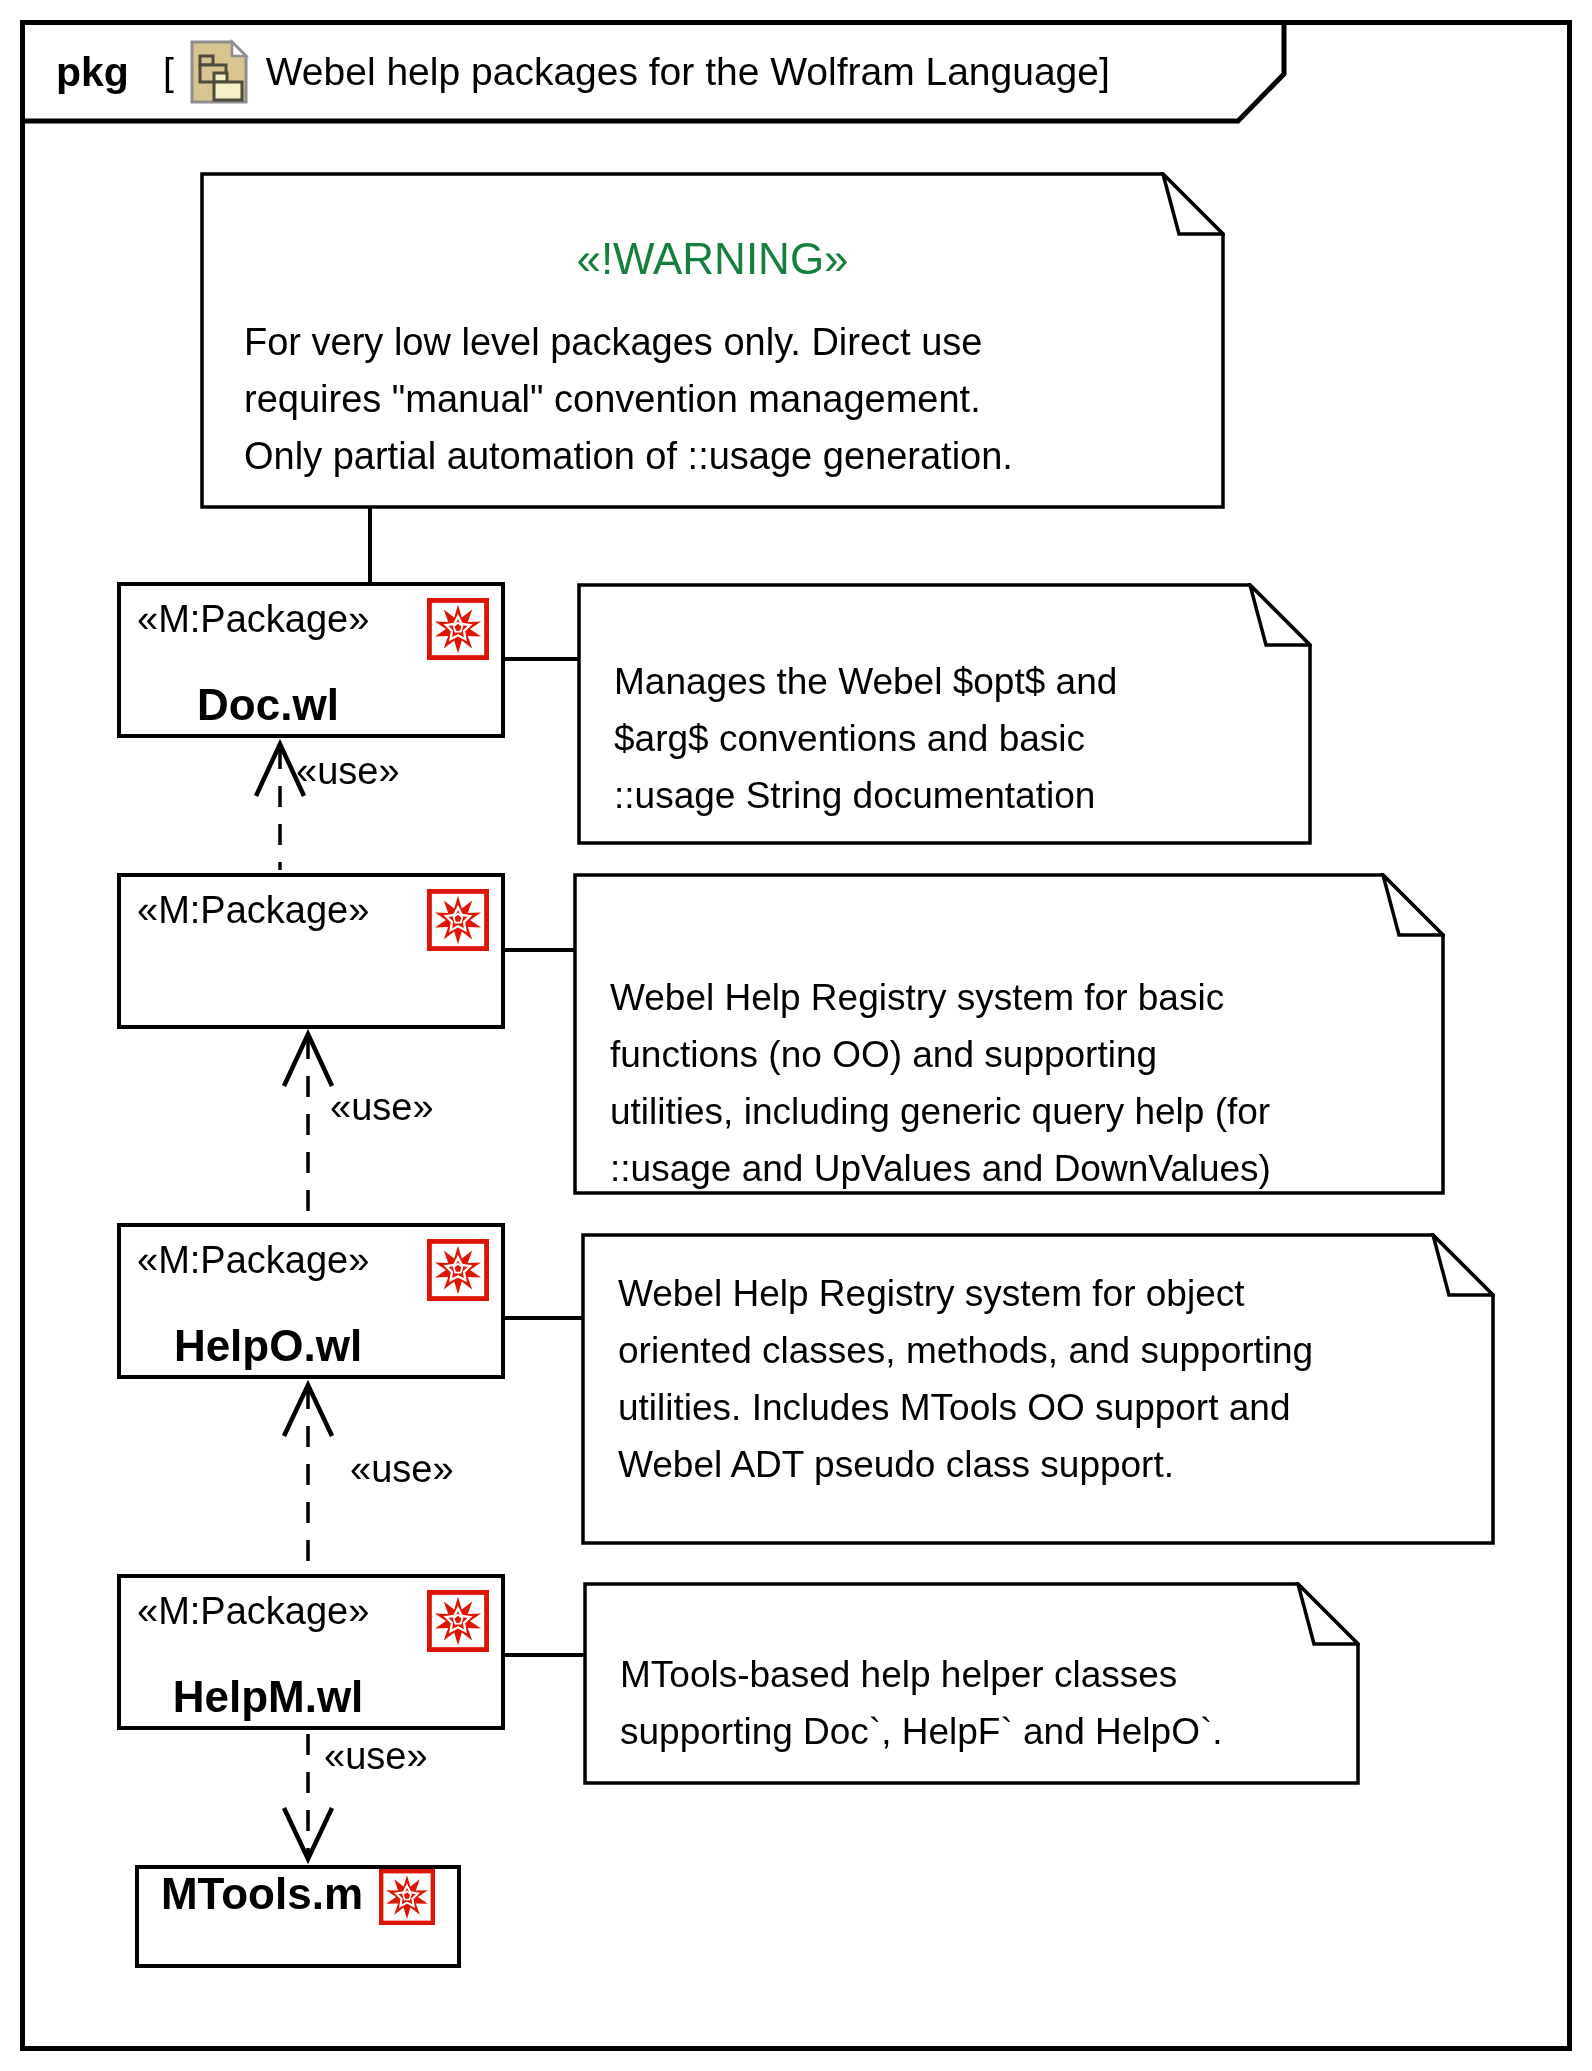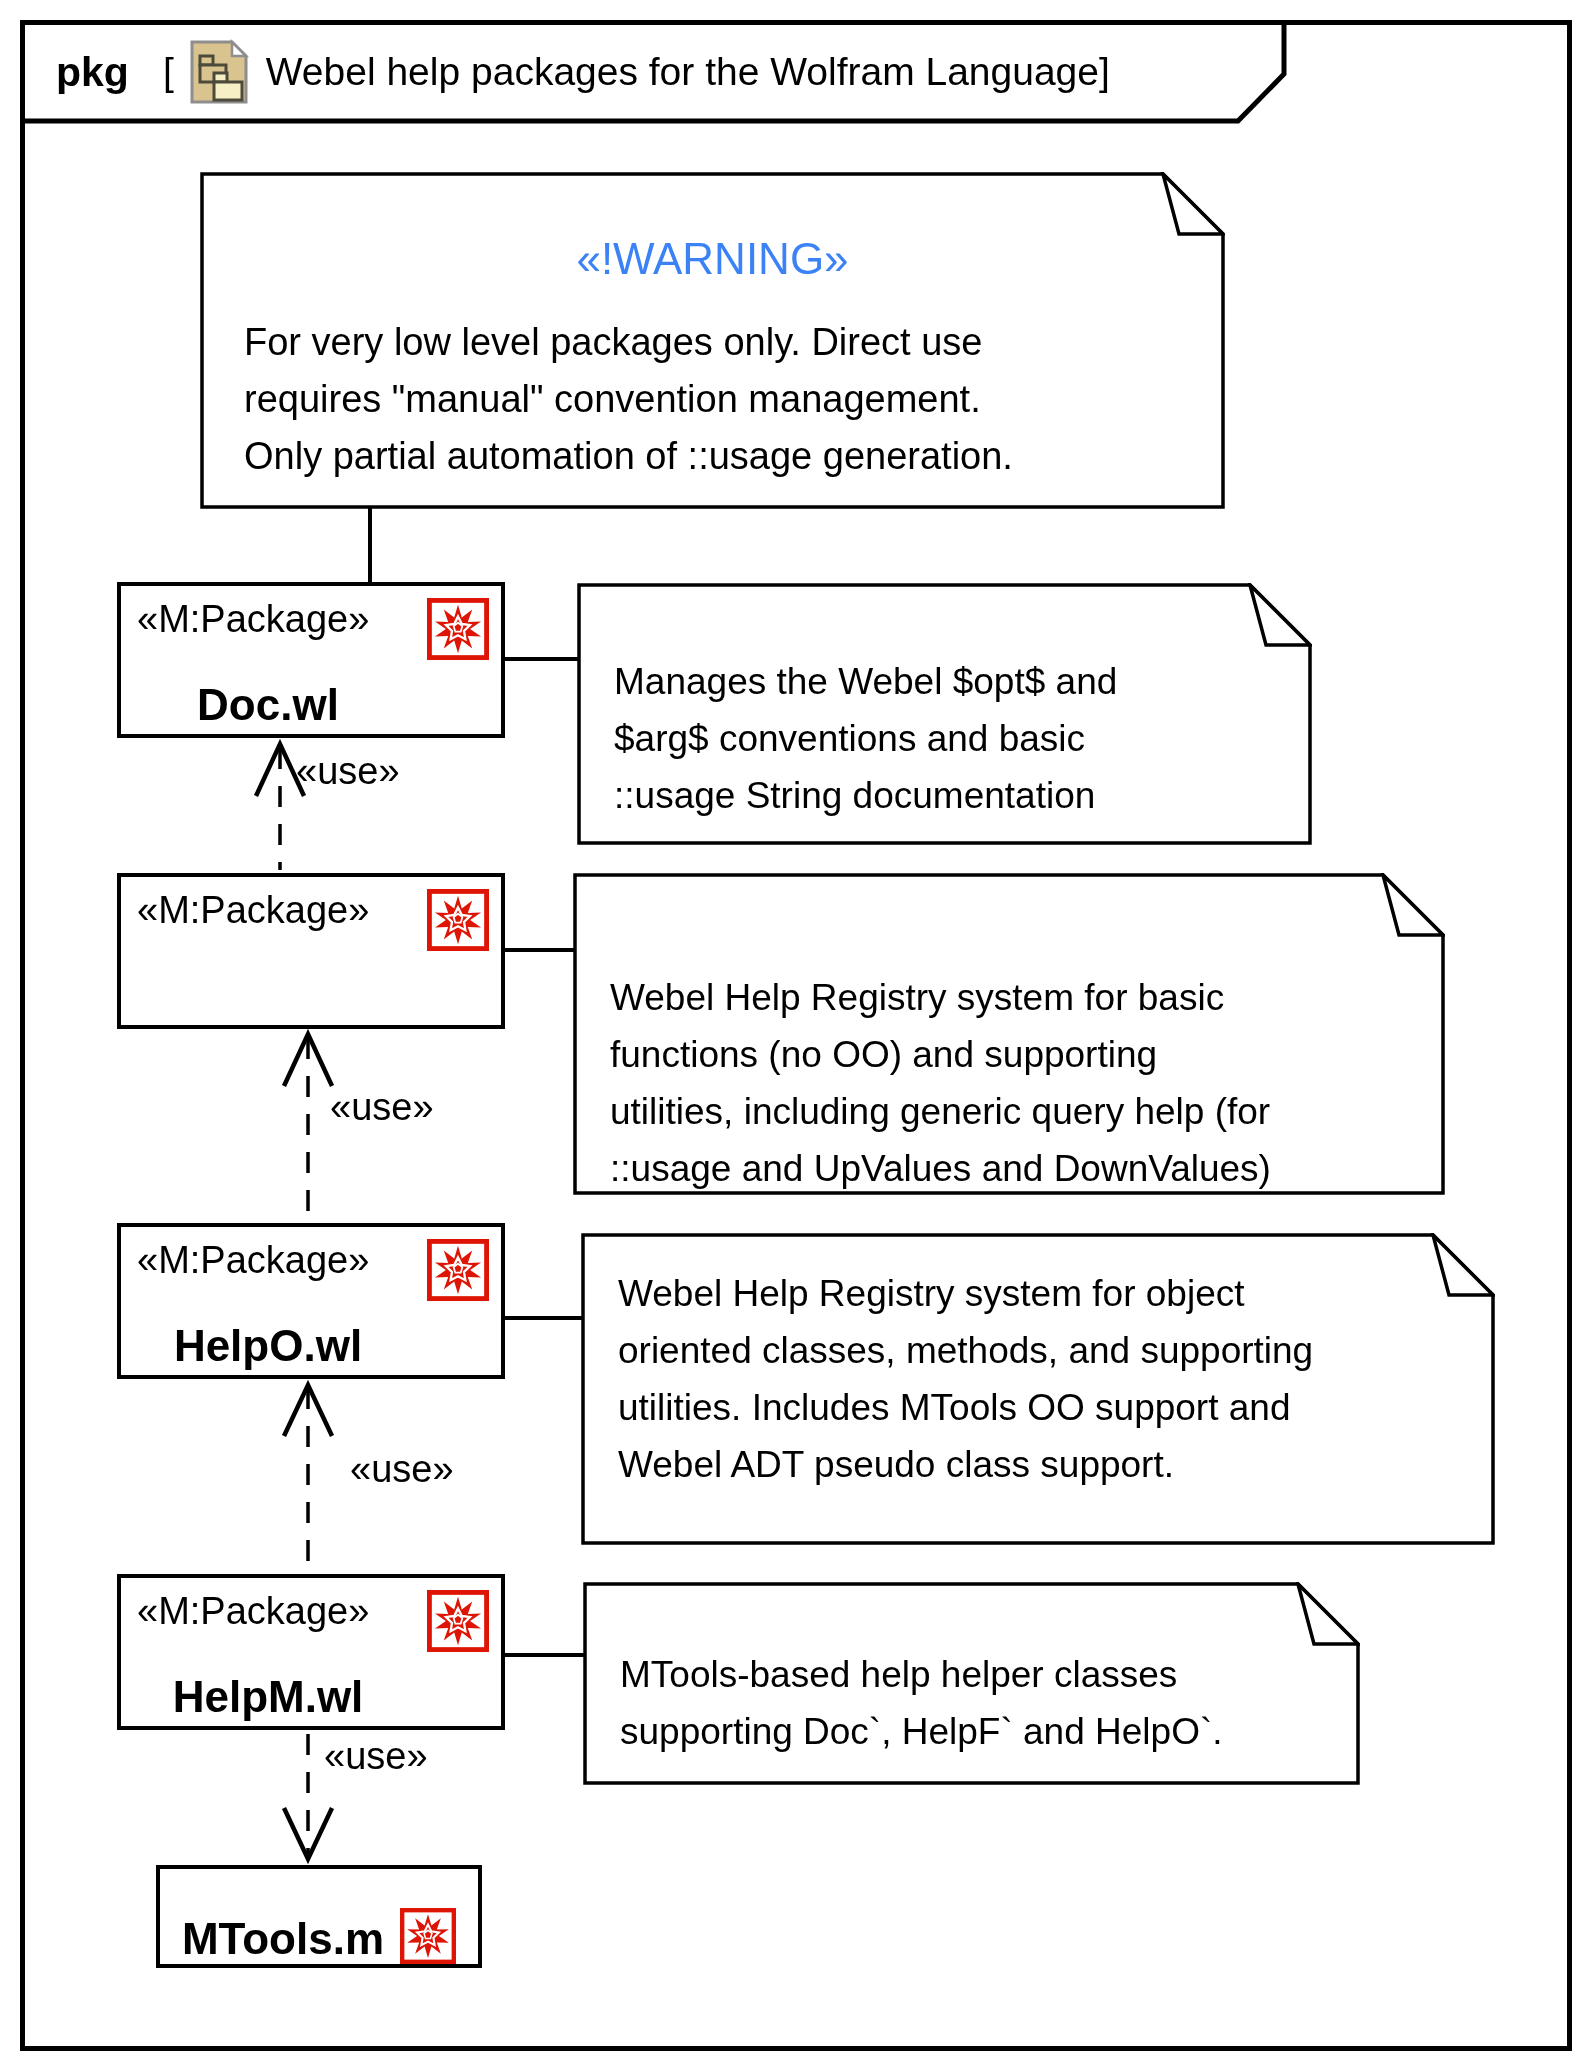--- a/index.html
+++ b/index.html
@@ -30,22 +30,22 @@
   .n3 .note-lines{padding-top:32px;}
   .n4 .note-lines{padding-top:64px;}
   
   .pkg{position:absolute;left:117px;width:388px;height:156px;border:4px solid #000;background:#fff;z-index:2;}
   .pkg-stereo{position:absolute;left:16px;top:12px;font-size:38px;}
   .pkg-name{position:absolute;left:0;right:86px;top:94px;text-align:center;font-size:44px;font-weight:bold;}
   .spikey-slot{position:absolute;top:12px;right:12px;width:62px;height:62px;}
   .spikey-slot svg{width:100%;height:100%;display:block;}
   
   .ext-box{
-    position:absolute;left:156px;top:1865px;width:326px;height:103px;border:4px solid #000;background:#fff;z-index:2;
-    display:flex;align-items:flex-end;justify-content:center;gap:16px;
+    position:absolute;left:135px;top:1865px;width:326px;height:103px;border:4px solid #000;background:#fff;z-index:2;
+    display:flex;align-items:flex-start;justify-content:center;gap:16px;
   }
   .ext-name{font-size:44px;font-weight:bold;}
   .ext-box .spikey-inline{width:56px;height:56px;flex:0 0 auto;}
   .ext-box .spikey-inline svg{width:100%;height:100%;display:block;}
   .use-label{position:absolute;font-size:38px;z-index:3;white-space:nowrap;}
   .u1{left:296px;top:750px;}
   .u2{left:330px;top:1086px;}
   .u3{left:350px;top:1448px;}
   .u4{left:324px;top:1735px;}
 </style>
@@ -108,21 +108,21 @@
       <polyline points="284,1808 308,1859 332,1808" fill="none" stroke="#000" stroke-width="4.5"></polyline>
     </g>
   </svg>
 
   <div class="uml-note" style="left:200px;top:172px;width:1025px;height:337px;">
       <svg width="1025" height="337" viewBox="0 0 1025 337" class="note-bg">
         <polygon points="2,2 963,2 1023,62 1023,335 2,335" fill="#ffffff" stroke="#000000" stroke-width="3.5"></polygon>
         <polygon points="963,2 979,62 1023,62" fill="#ffffff" stroke="#000000" stroke-width="3.5"></polygon>
       </svg>
     <div class="note-body">
-      <div class="warn-title" style="color: #3b82f6;">«!WARNING»</div>
+      <div class="warn-title" style="color: #15803d;">«!WARNING»</div>
       <div class="warn-lines">
         <div>For very low level packages only. Direct use</div>
         <div>requires "manual" convention management.</div>
         <div>Only partial automation of ::usage generation.</div>
       </div>
     </div>
   </div>
 
   <div class="pkg" style="top:582px;">
     <div class="pkg-stereo">«M:Package»</div>

